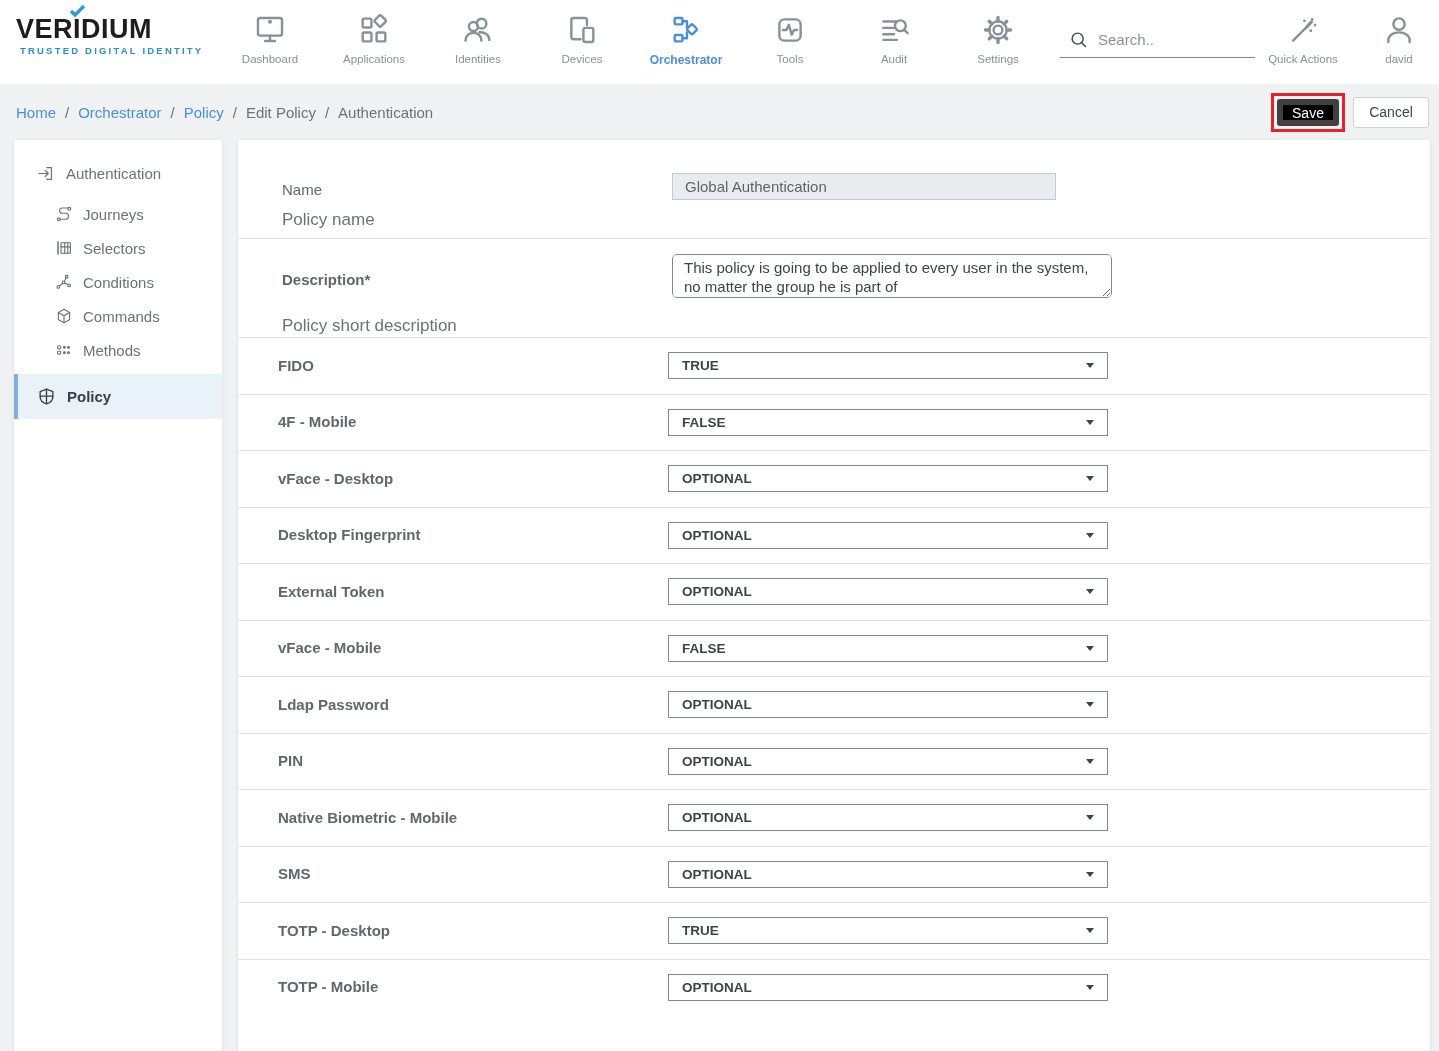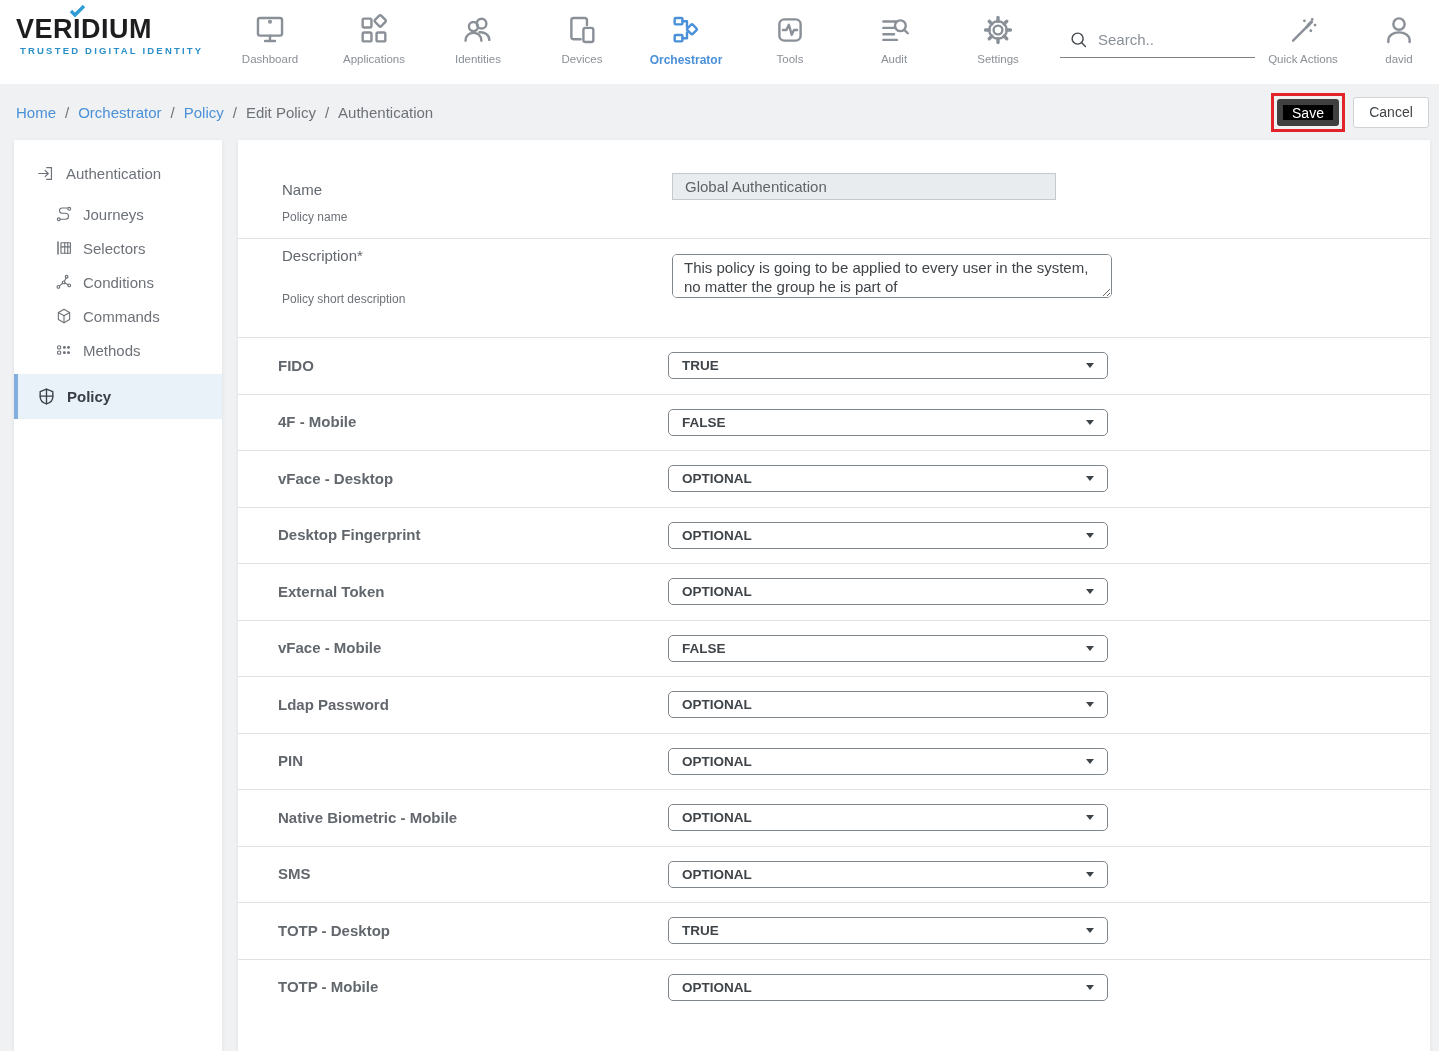--- a/index.html
+++ b/index.html
@@ -54,34 +54,34 @@
   .side-active { display:flex; align-items:center; gap:11px; height:45px; margin-top:7px; background:#e9f1f9; border-left:4px solid #82aede; padding-left:19px; color:#3b4046; font-size:15px; font-weight:700; cursor:pointer; }
   .sidebar svg { stroke:#6d7278; fill:none; stroke-width:1.5; stroke-linecap:round; stroke-linejoin:round; }
   .side-active svg { stroke:#3b4046; stroke-width:1.7; }
 
   .main { flex:1 1 auto; margin-left:16px; }
 
   .form-row { display:flex; padding-left:44px; }
   .label-col { width:390px; flex:0 0 auto; }
   .field-col { width:440px; flex:0 0 auto; }
   .f-label { font-size:15px; color:#62676d; }
-  .f-helper { font-size:12px; color:#6d7278; }
+  .f-helper { font-size:17px; color:#6d7278; }
 
   .row-name { height:98px; }
   .row-name .f-label { margin-top:41px; }
   .row-name .f-helper { margin-top:12px; }
   .name-input { margin-top:33px; width:384px; height:27px; background:#e9ecee; border:1px solid #c3c9cc; border-radius:0; padding:0 12px; font-size:15px; color:#5f6468; font-family:Liberation Sans, sans-serif; }
 
   .row-desc { height:99px; border-top:1px solid #dfe1e3; }
-  .row-desc .f-label { margin-top:8px; }
+  .row-desc .f-label { margin-top:32px;font-weight:bold; }
   .row-desc .f-helper { margin-top:28px; }
   .desc-textarea { margin-top:15px; width:440px; height:44px; border:1px solid #80878d; border-radius:5px; padding:3px 11px; font-size:15px; line-height:19px; color:#3f4449; resize:both; font-family:"Liberation Sans",sans-serif; outline:none; }
 
   .method-row { height:56.5px; border-top:1px solid #dfe1e3; display:flex; align-items:center; padding-left:40px;font-weight:bold; }
-  .select-box { width:440px; height:27px; border:1px solid #7f868c; border-radius:5px; display:flex; align-items:center; padding:0 13px; cursor:pointer; background:#fff; }
+  .select-box { width:440px; height:27px; border:1px solid #7f868c; border-radius:0; display:flex; align-items:center; padding:0 13px; cursor:pointer; background:#fff; }
   .select-value { font-size:13.5px; color:#3f4449; }
   .caret { margin-left:auto; width:0; height:0; border-left:4.5px solid transparent; border-right:4.5px solid transparent; border-top:5px solid #3f4449; }
 </style>
 </head>
 <body>
 
 <div class="header">
   <div class="logo-block">
     <div class="logo-word"><span>VER</span><span class="logo-i"><span>I</span><svg class="logo-check" width="17" height="13" viewBox="0 0 17 13">
             <polyline points="2,6 6,10 15,1" fill="none" stroke="#2f9cd6" stroke-width="3.4"></polyline>

